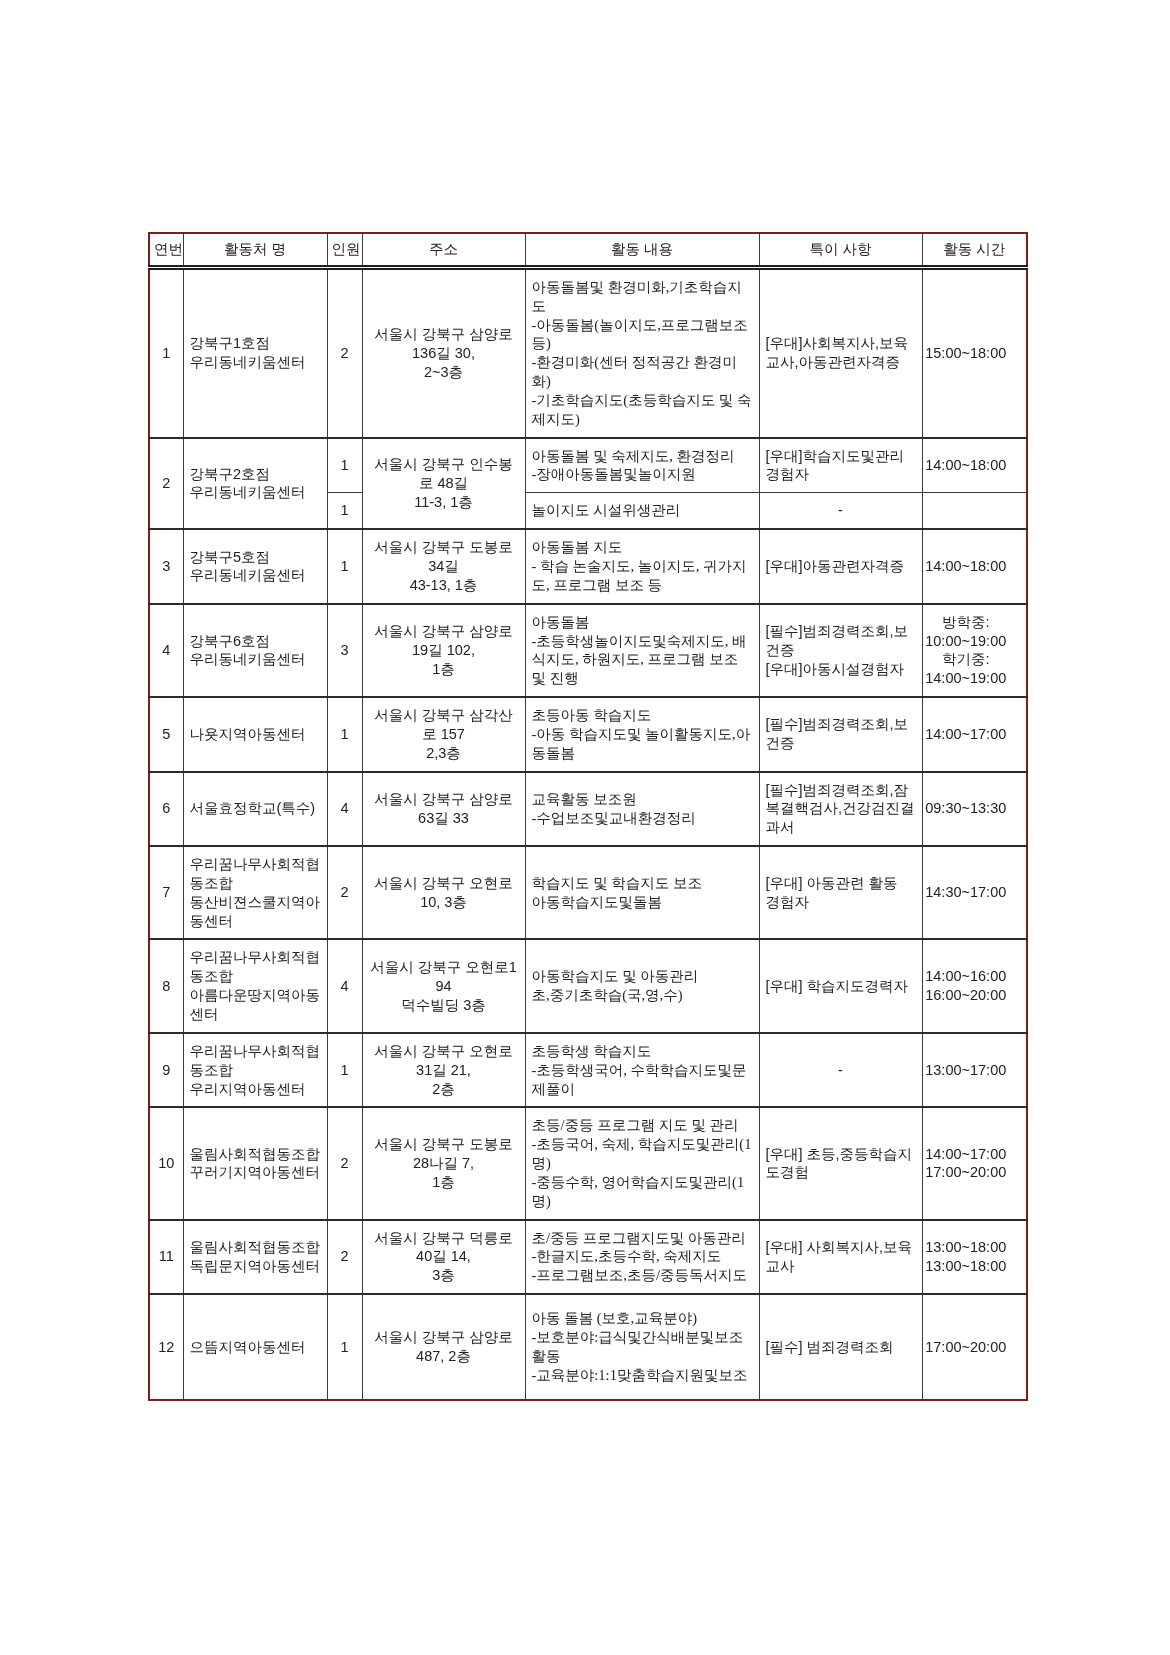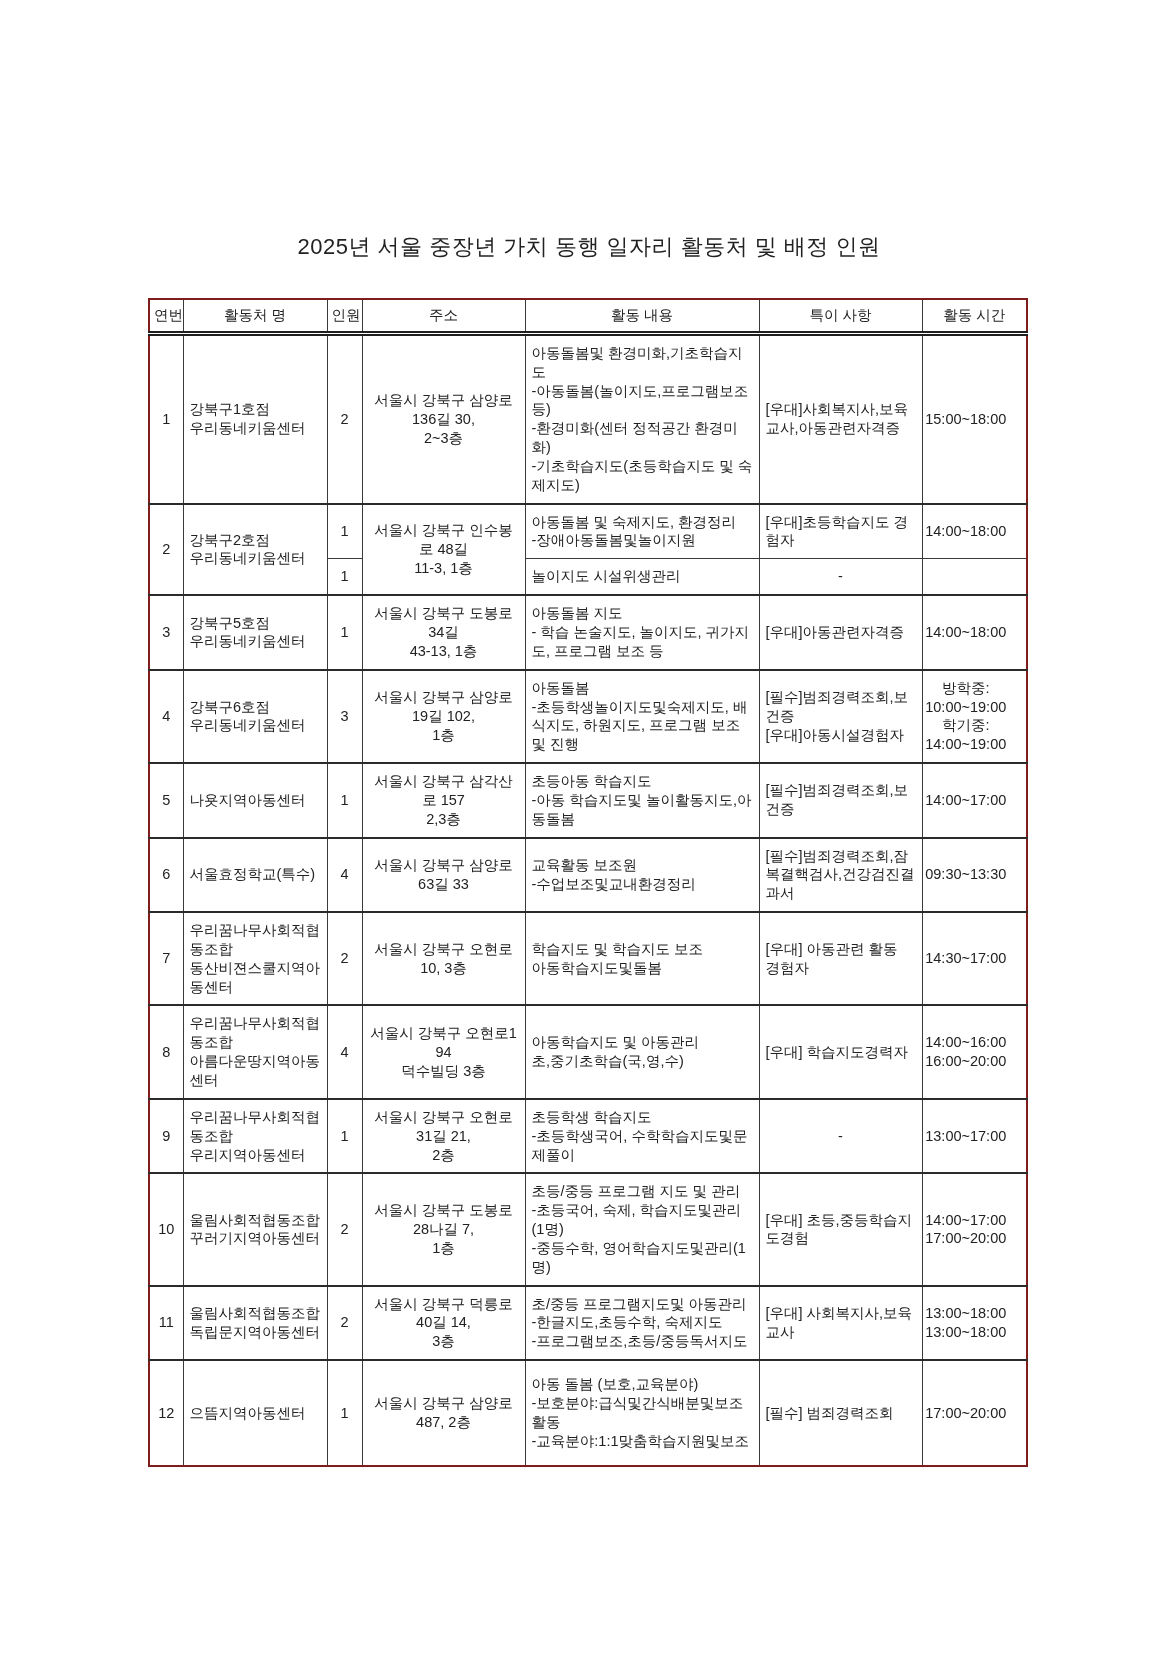--- a/index.html
+++ b/index.html
@@ -60,31 +60,30 @@
     white-space: nowrap;
   }
   .assign-table tr.row-start td {
     border-top: 2px solid #2b2b2b;
   }
   .cell-center { text-align: center; }
   .col-no      { width: 34px; }
   .col-name    { width: 144px; }
   .col-count   { width: 35px; }
   .col-address { width: 163px; text-align: center; }
-  .col-content { width: 234px; }
+  .col-content { width: 234px; font-family: Liberation Serif, serif; }
   .col-note    { width: 163px; }
   .col-time    { width: 105px; }
   td.col-time  { text-align: center; padding-left: 2px; padding-right: 19px; }
   tbody tr:last-child td { height: 88px; }
 </style>
 </head>
 <body>
 
 <div class="page">
-  <h1 class="doc-title">2025년 서울 중장년 가치 동행 일자리 활동처 및 배정 인원</h1>
 
   <table class="assign-table">
     <colgroup>
       <col class="col-no">
         <col class="col-name">
         <col class="col-count">
         <col class="col-address">
       <col class="col-content">
         <col class="col-note">
         <col class="col-time">
@@ -117,21 +116,21 @@
         </tr>
         <tr class="row-start">
           <td class="col-no cell-center" rowspan="2">2</td>
           <td class="col-name" rowspan="2">강북구2호점
 우리동네키움센터</td>
           <td class="col-count cell-center">1</td>
           <td class="col-address" rowspan="2">서울시 강북구 인수봉로 48길
 11-3, 1층</td>
           <td class="col-content">아동돌봄 및 숙제지도, 환경정리
 -장애아동돌봄및놀이지원</td>
-          <td class="col-note">[우대]초등학습지도 경험자</td>
+          <td class="col-note">[우대]학습지도및관리 경험자</td>
           <td class="col-time">14:00~18:00</td>
         </tr>
         <tr>
           <td class="col-count cell-center">1</td>
           <td class="col-content">놀이지도 시설위생관리</td>
           <td class="col-note cell-center">-</td>
           <td class="col-time"></td>
         </tr>
         <tr class="row-start">
           <td class="col-no cell-center">3</td>

